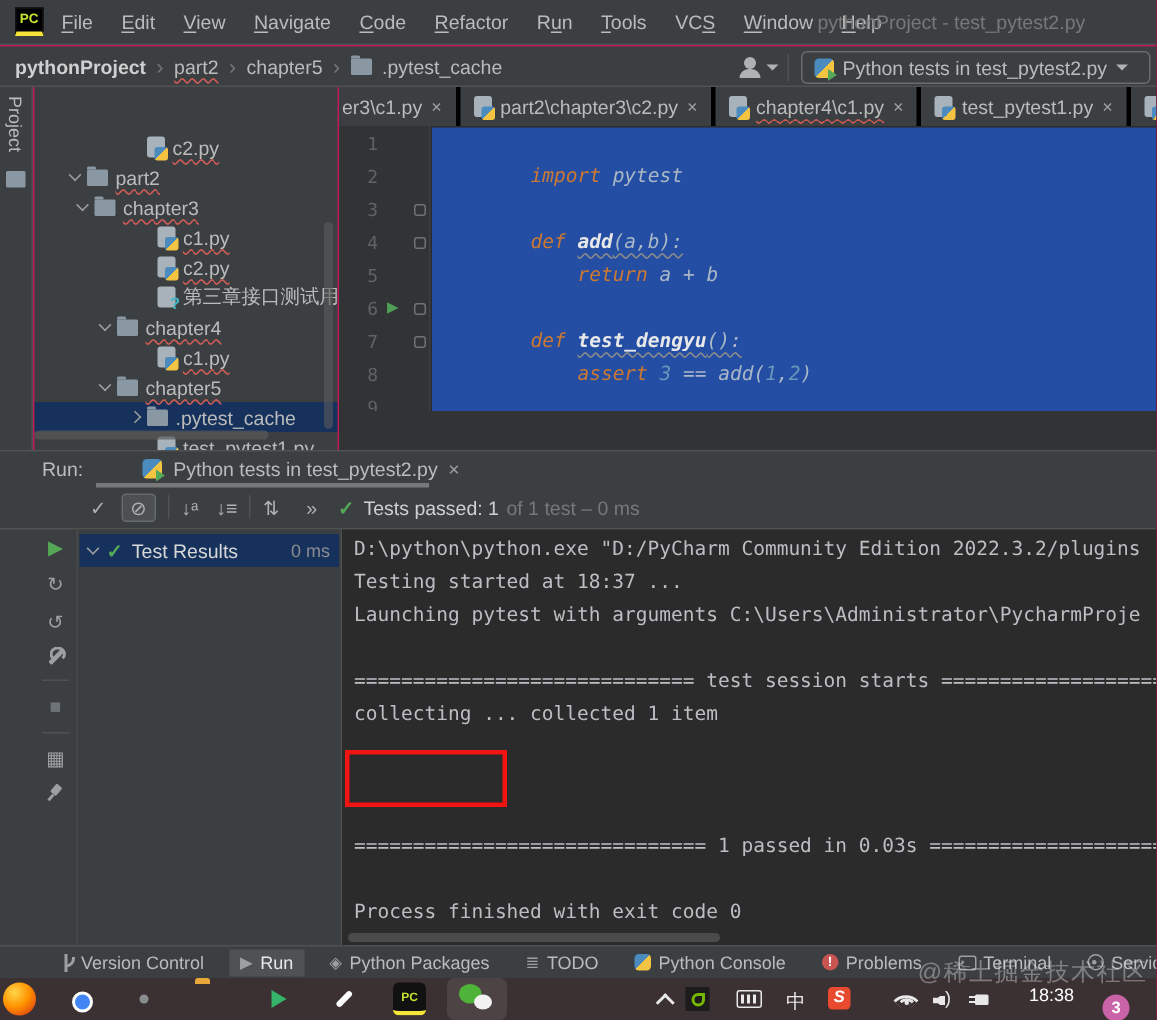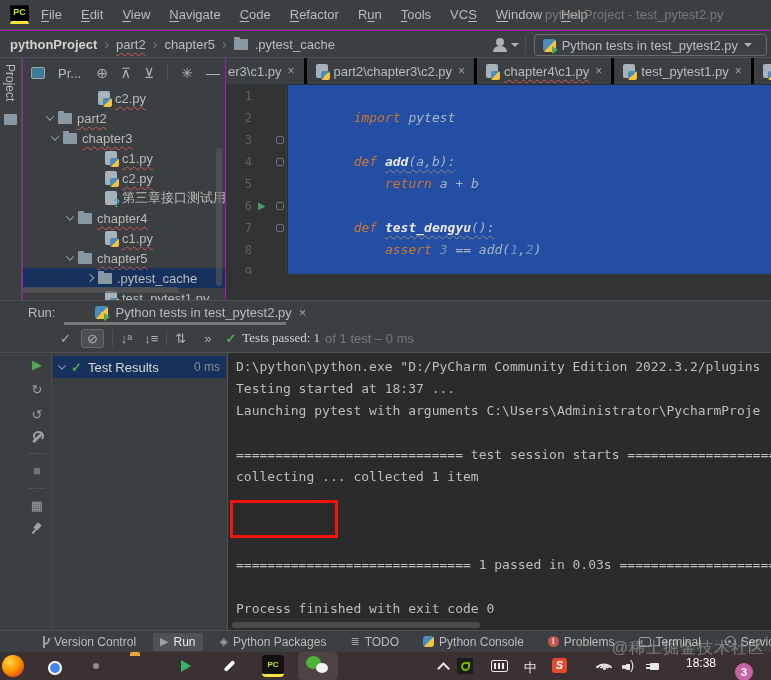--- a/index.html
+++ b/index.html
@@ -1,19 +1,19 @@
 <!DOCTYPE html>
 <html><head>
 <meta charset="utf-8">
 <style>
   * { margin:0; padding:0; box-sizing:border-box; }
   body { background:#1e1e1e; }
   #screen {
     position:relative; width:771px; height:680px; overflow:hidden;
-    background:#a21caf; font-family:"Liberation Sans",sans-serif;
+    background:#be185d; font-family:"Liberation Sans",sans-serif;
     font-size:13px; color:#bbbbbb; cursor:default;
   }
   u { text-underline-offset:2px; }
 
   
   .titlebar { position:absolute; left:0; top:0; width:771px; height:30px;
     background:#3c3f41; border-bottom:1px solid #515151; display:flex; align-items:center; }
   .pc-logo { width:19px; height:19px; margin:0 12px 0 10px; background:#000;
     border:1px solid #111; display:flex; align-items:flex-start; justify-content:center;
     font-size:9px; font-weight:bold; color:#c5e22e; line-height:13px;
@@ -117,21 +117,21 @@
   .run-header { position:absolute; left:0; top:0; width:771px; height:23px; display:flex; align-items:center;gap:24px; }
   .run-label { margin-left:28px; color:#bbbbbb; }
   .run-tab { display:flex; align-items:center; gap:7px; margin-left:16px; }
   .run-tab-underline { position:absolute; left:64px; top:21px; width:222px; height:3px; background:#787878; }
   .run-toolbar { position:absolute; left:0; top:23px; width:771px; height:29px;
     border-bottom:1px solid #515151; display:flex; align-items:center; }
   .tb-ic { color:#afb1b3; font-size:13px; text-align:center; }
   .tb-toggle { background:#4c5053; border:1px solid #646a6e; border-radius:3px; padding:1px 5px; }
   .tb-div { width:1px; height:16px; background:#515151; margin:0 8px; }
   .status-check { color:#54a857; font-weight:bold; margin:0 6px 0 14px; }
-  .status-strong { color:#d0d0d0;font-family:Liberation Serif, serif; }
+  .status-strong { color:#d0d0d0; }
   .status-muted { color:#787878; margin-left:5px; }
   .run-strip { position:absolute; left:23px; top:52px; width:29px; height:278px;
     border-right:1px solid #47494b; display:flex; flex-direction:column; align-items:center; gap:9px; padding-top:4px; }
   .rs-ic { color:#9da0a2; font-size:13px; height:16px; }
   .rs-div { width:18px; height:1px; background:#515151; }
   .wrench { width:12px; height:12px; position:relative; }
   .wrench::before { content:""; position:absolute; left:5px; top:0; width:3px; height:12px; background:#9da0a2; transform:rotate(45deg); border-radius:1px; }
   .wrench::after { content:""; position:absolute; left:2px; top:-1px; width:7px; height:6px; border:2px solid #9da0a2; border-radius:50%; border-bottom-color:transparent; }
   .pin { width:10px; height:10px; position:relative; }
   .pin::before { content:""; position:absolute; left:3px; top:0; width:5px; height:7px; background:#9da0a2; border-radius:1px; transform:rotate(40deg); }
@@ -269,30 +269,20 @@
   <div class="stripe">
     <span class="vlabel" style="top:6px">Project</span>
     <span class="proj-ic" style="top:56px"></span>
     <span class="vlabel" style="top:396px">Bookmarks</span>
     <span class="bm-ic" style="top:462px"></span>
     <span class="vlabel" style="top:486px">Structure</span>
     <span class="st-ic" style="top:548px"></span>
   </div>
 
   <div class="proj-panel">
-    <div class="proj-header">
-      <span class="ph-view-ic"></span>
-      <span class="ph-title">Pr...</span>
-      <span class="ph-ic">⊕</span>
-      <span class="ph-ic">⊼</span>
-      <span class="ph-ic">⊻</span>
-      <span class="ph-div"></span>
-      <span class="ph-ic">✳</span>
-      <span class="ph-ic">—</span>
-    </div>
     <div class="tree">
       <div class="tree-row" style="padding-left:64px">
         <span class="chev none"></span>
           <span class="pyfile-ic"></span>
         <span class="typo">c2.py</span>
       </div>
       <div class="tree-row" style="padding-left:24px">
         <span class="chev open"></span>
           <span class="folder-ic"></span>
         <span class="typo">part2</span>

